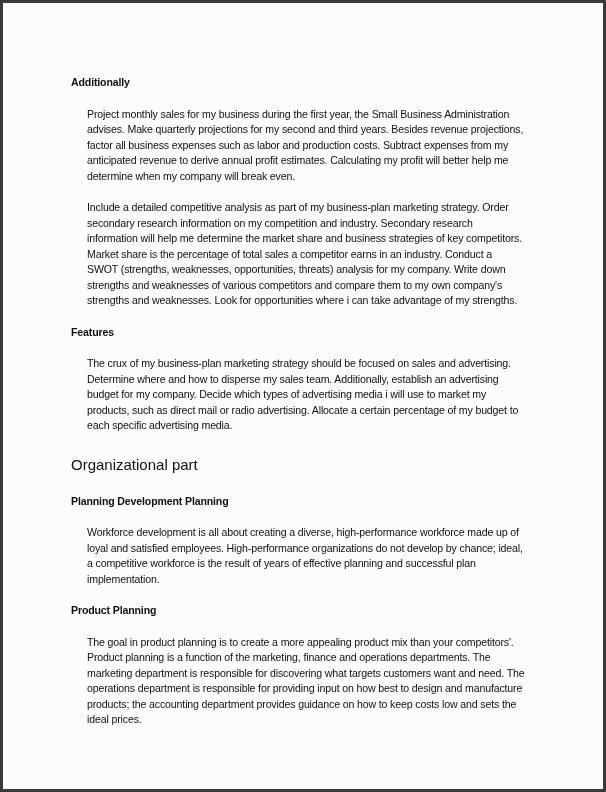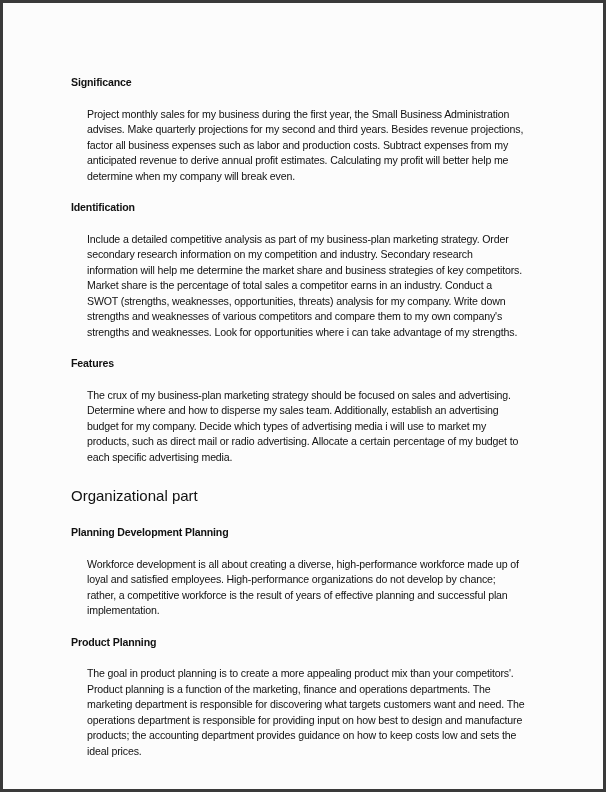--- a/index.html
+++ b/index.html
@@ -32,42 +32,41 @@
     letter-spacing: 0;
   }
 </style>
 </head>
 <body>
 
 <div class="page">
   <div class="content">
 
     <div class="sec">
-      <h3>Significance</h3>
+      <h3>Additionally</h3>
       <p>Project monthly sales for my business during the first year, the Small Business Administration advises. Make quarterly projections for my second and third years. Besides revenue projections, factor all business expenses such as labor and production costs. Subtract expenses from my anticipated revenue to derive annual profit estimates. Calculating my profit will better help me determine when my company will break even.</p>
     </div>
 
     <div class="sec">
-      <h3>Identification</h3>
       <p>Include a detailed competitive analysis as part of my business-plan marketing strategy. Order secondary research information on my competition and industry. Secondary research information will help me determine the market share and business strategies of key competitors. Market share is the percentage of total sales a competitor earns in an industry. Conduct a SWOT (strengths, weaknesses, opportunities, threats) analysis for my company. Write down strengths and weaknesses of various competitors and compare them to my own company's strengths and weaknesses. Look for opportunities where i can take advantage of my strengths.</p>
     </div>
 
     <div class="sec">
       <h3>Features</h3>
     </div>
 
     <div class="sec">
       <p>The crux of my business-plan marketing strategy should be focused on sales and advertising. Determine where and how to disperse my sales team. Additionally, establish an advertising budget for my company. Decide which types of advertising media i will use to market my products, such as direct mail or radio advertising. Allocate a certain percentage of my budget to each specific advertising media.</p>
     </div>
 
     <h2 class="big">Organizational part</h2>
 
     <div class="sec">
       <h3>Planning Development Planning</h3>
-      <p>Workforce development is all about creating a diverse, high-performance workforce made up of loyal and satisfied employees. High-performance organizations do not develop by chance; rather, a competitive workforce is the result of years of effective planning and successful plan implementation.</p>
+      <p>Workforce development is all about creating a diverse, high-performance workforce made up of loyal and satisfied employees. High-performance organizations do not develop by chance; ideal, a competitive workforce is the result of years of effective planning and successful plan implementation.</p>
     </div>
 
     <div class="sec">
       <h3>Product Planning</h3>
       <p>The goal in product planning is to create a more appealing product mix than your competitors'. Product planning is a function of the marketing, finance and operations departments. The marketing department is responsible for discovering what targets customers want and need. The operations department is responsible for providing input on how best to design and manufacture products; the accounting department provides guidance on how to keep costs low and sets the ideal prices.</p>
     </div>
 
   </div>
 </div>
 

